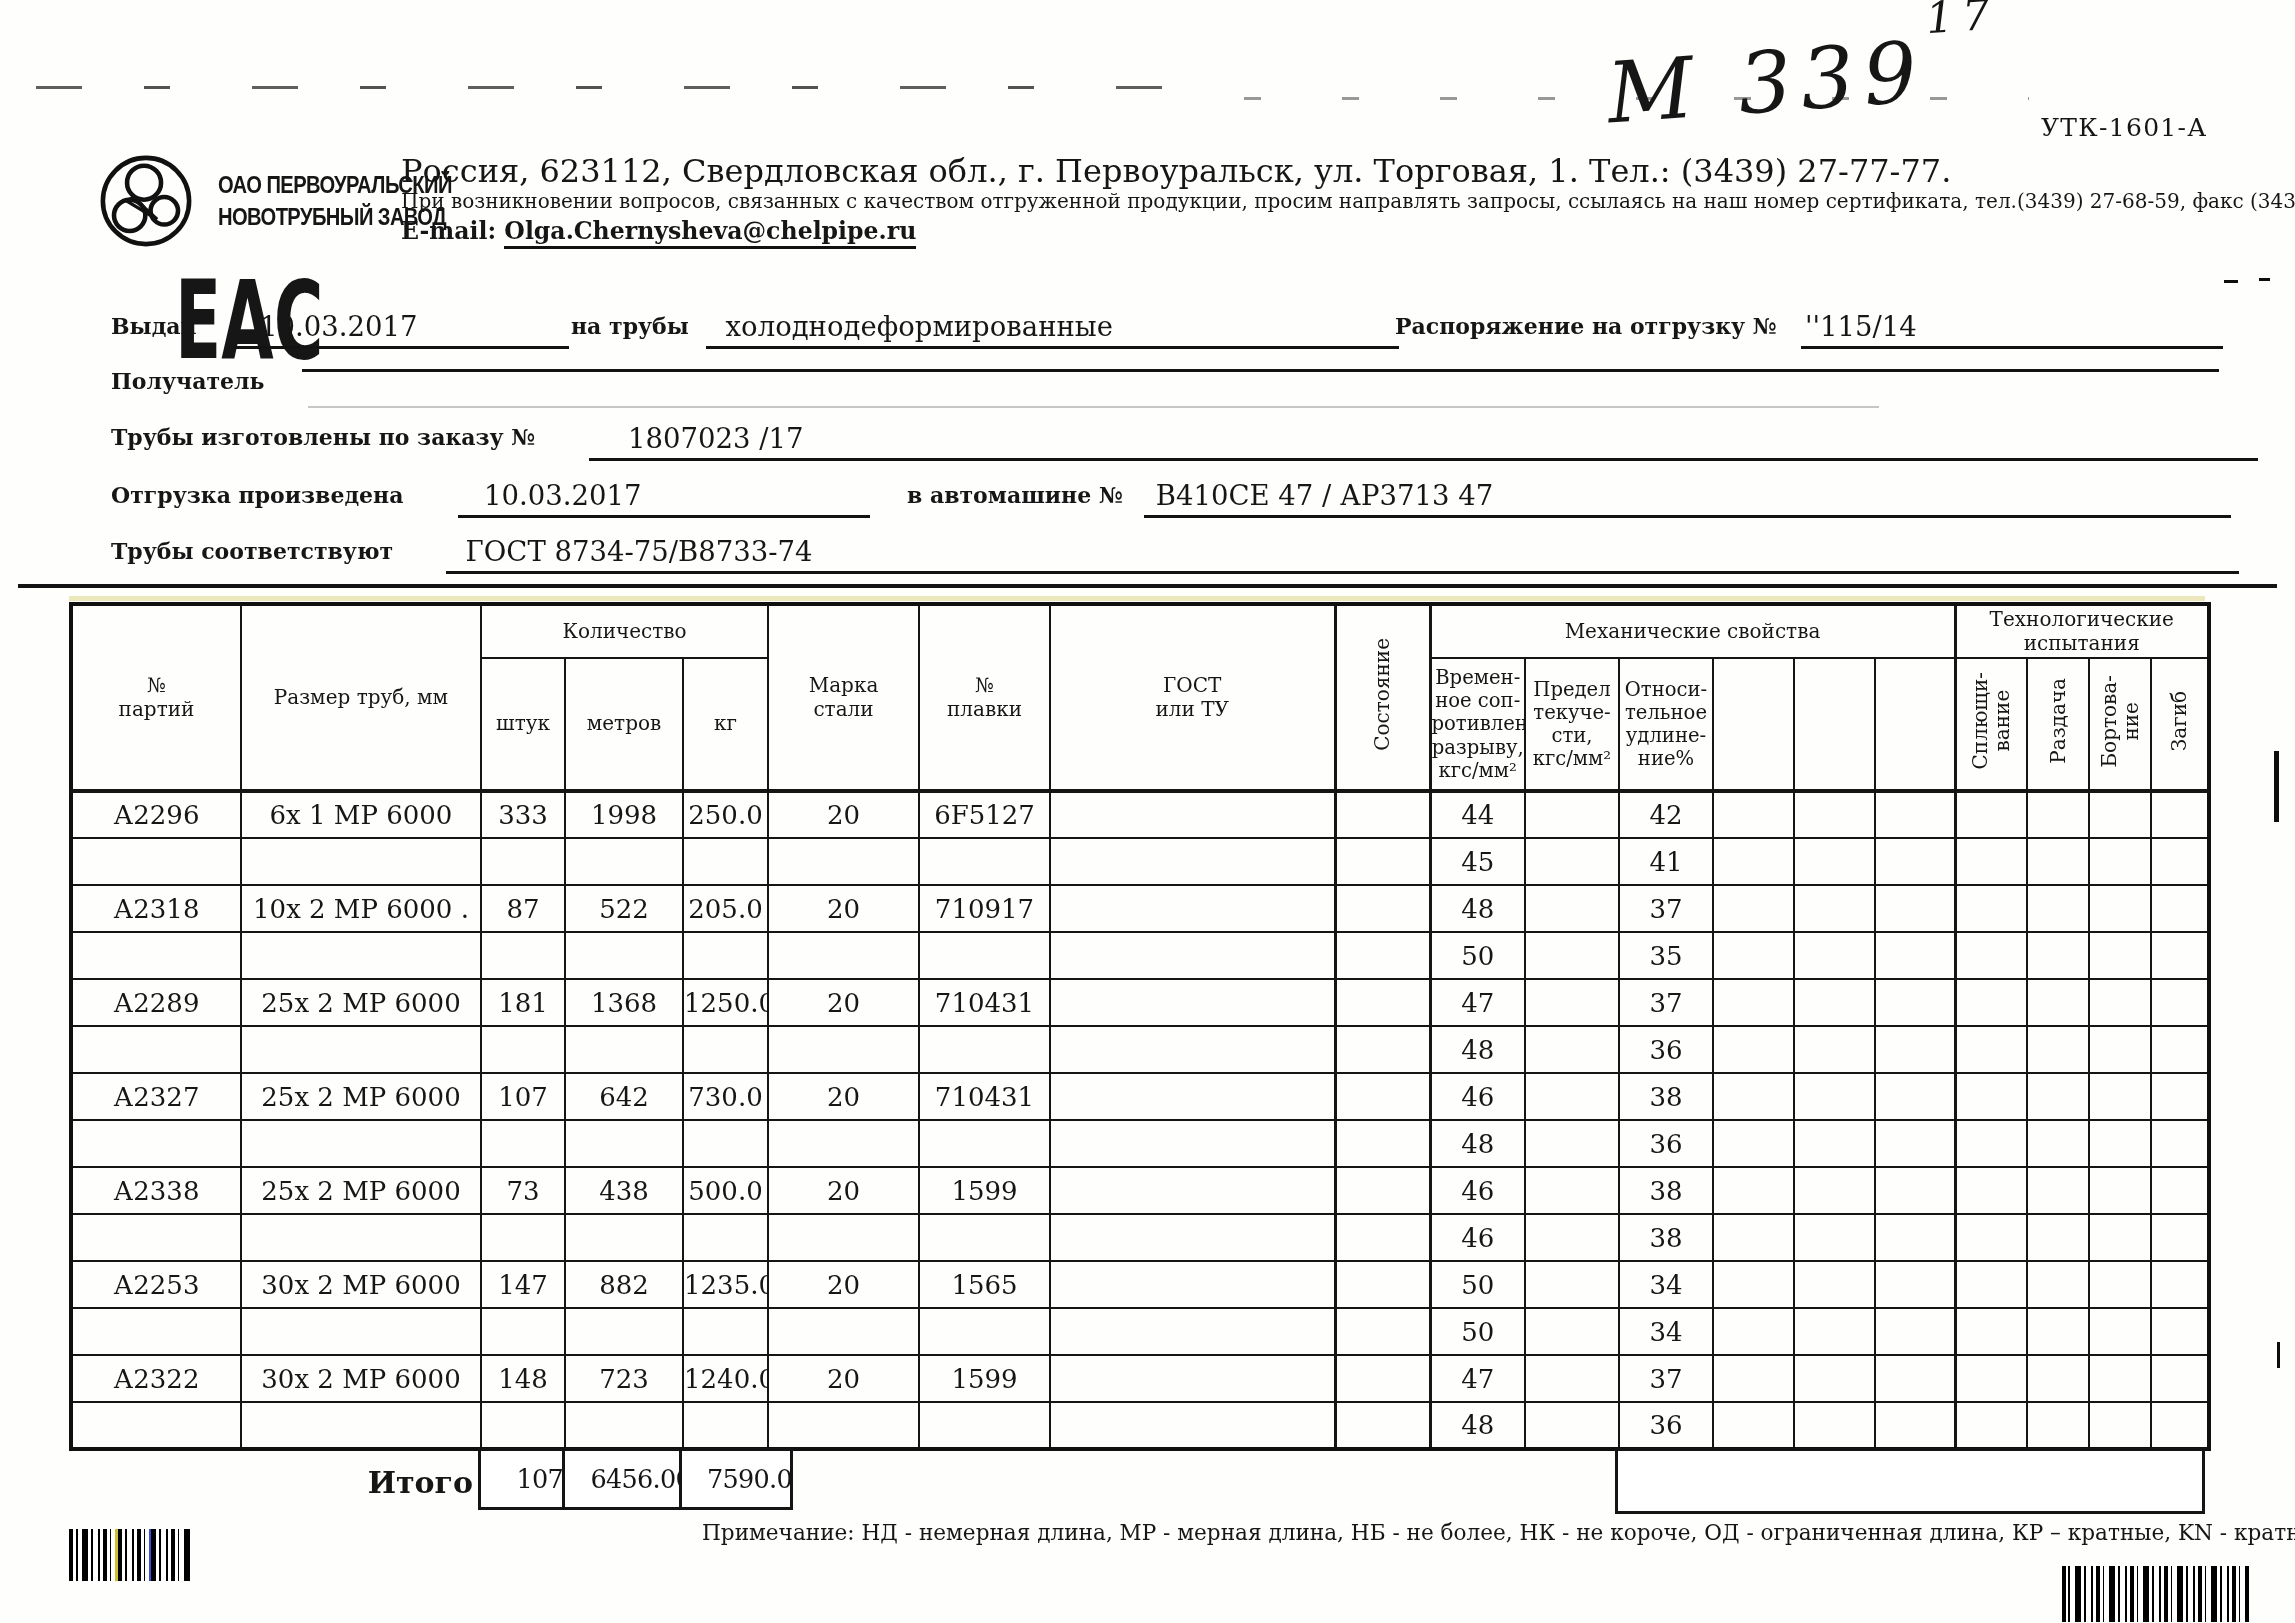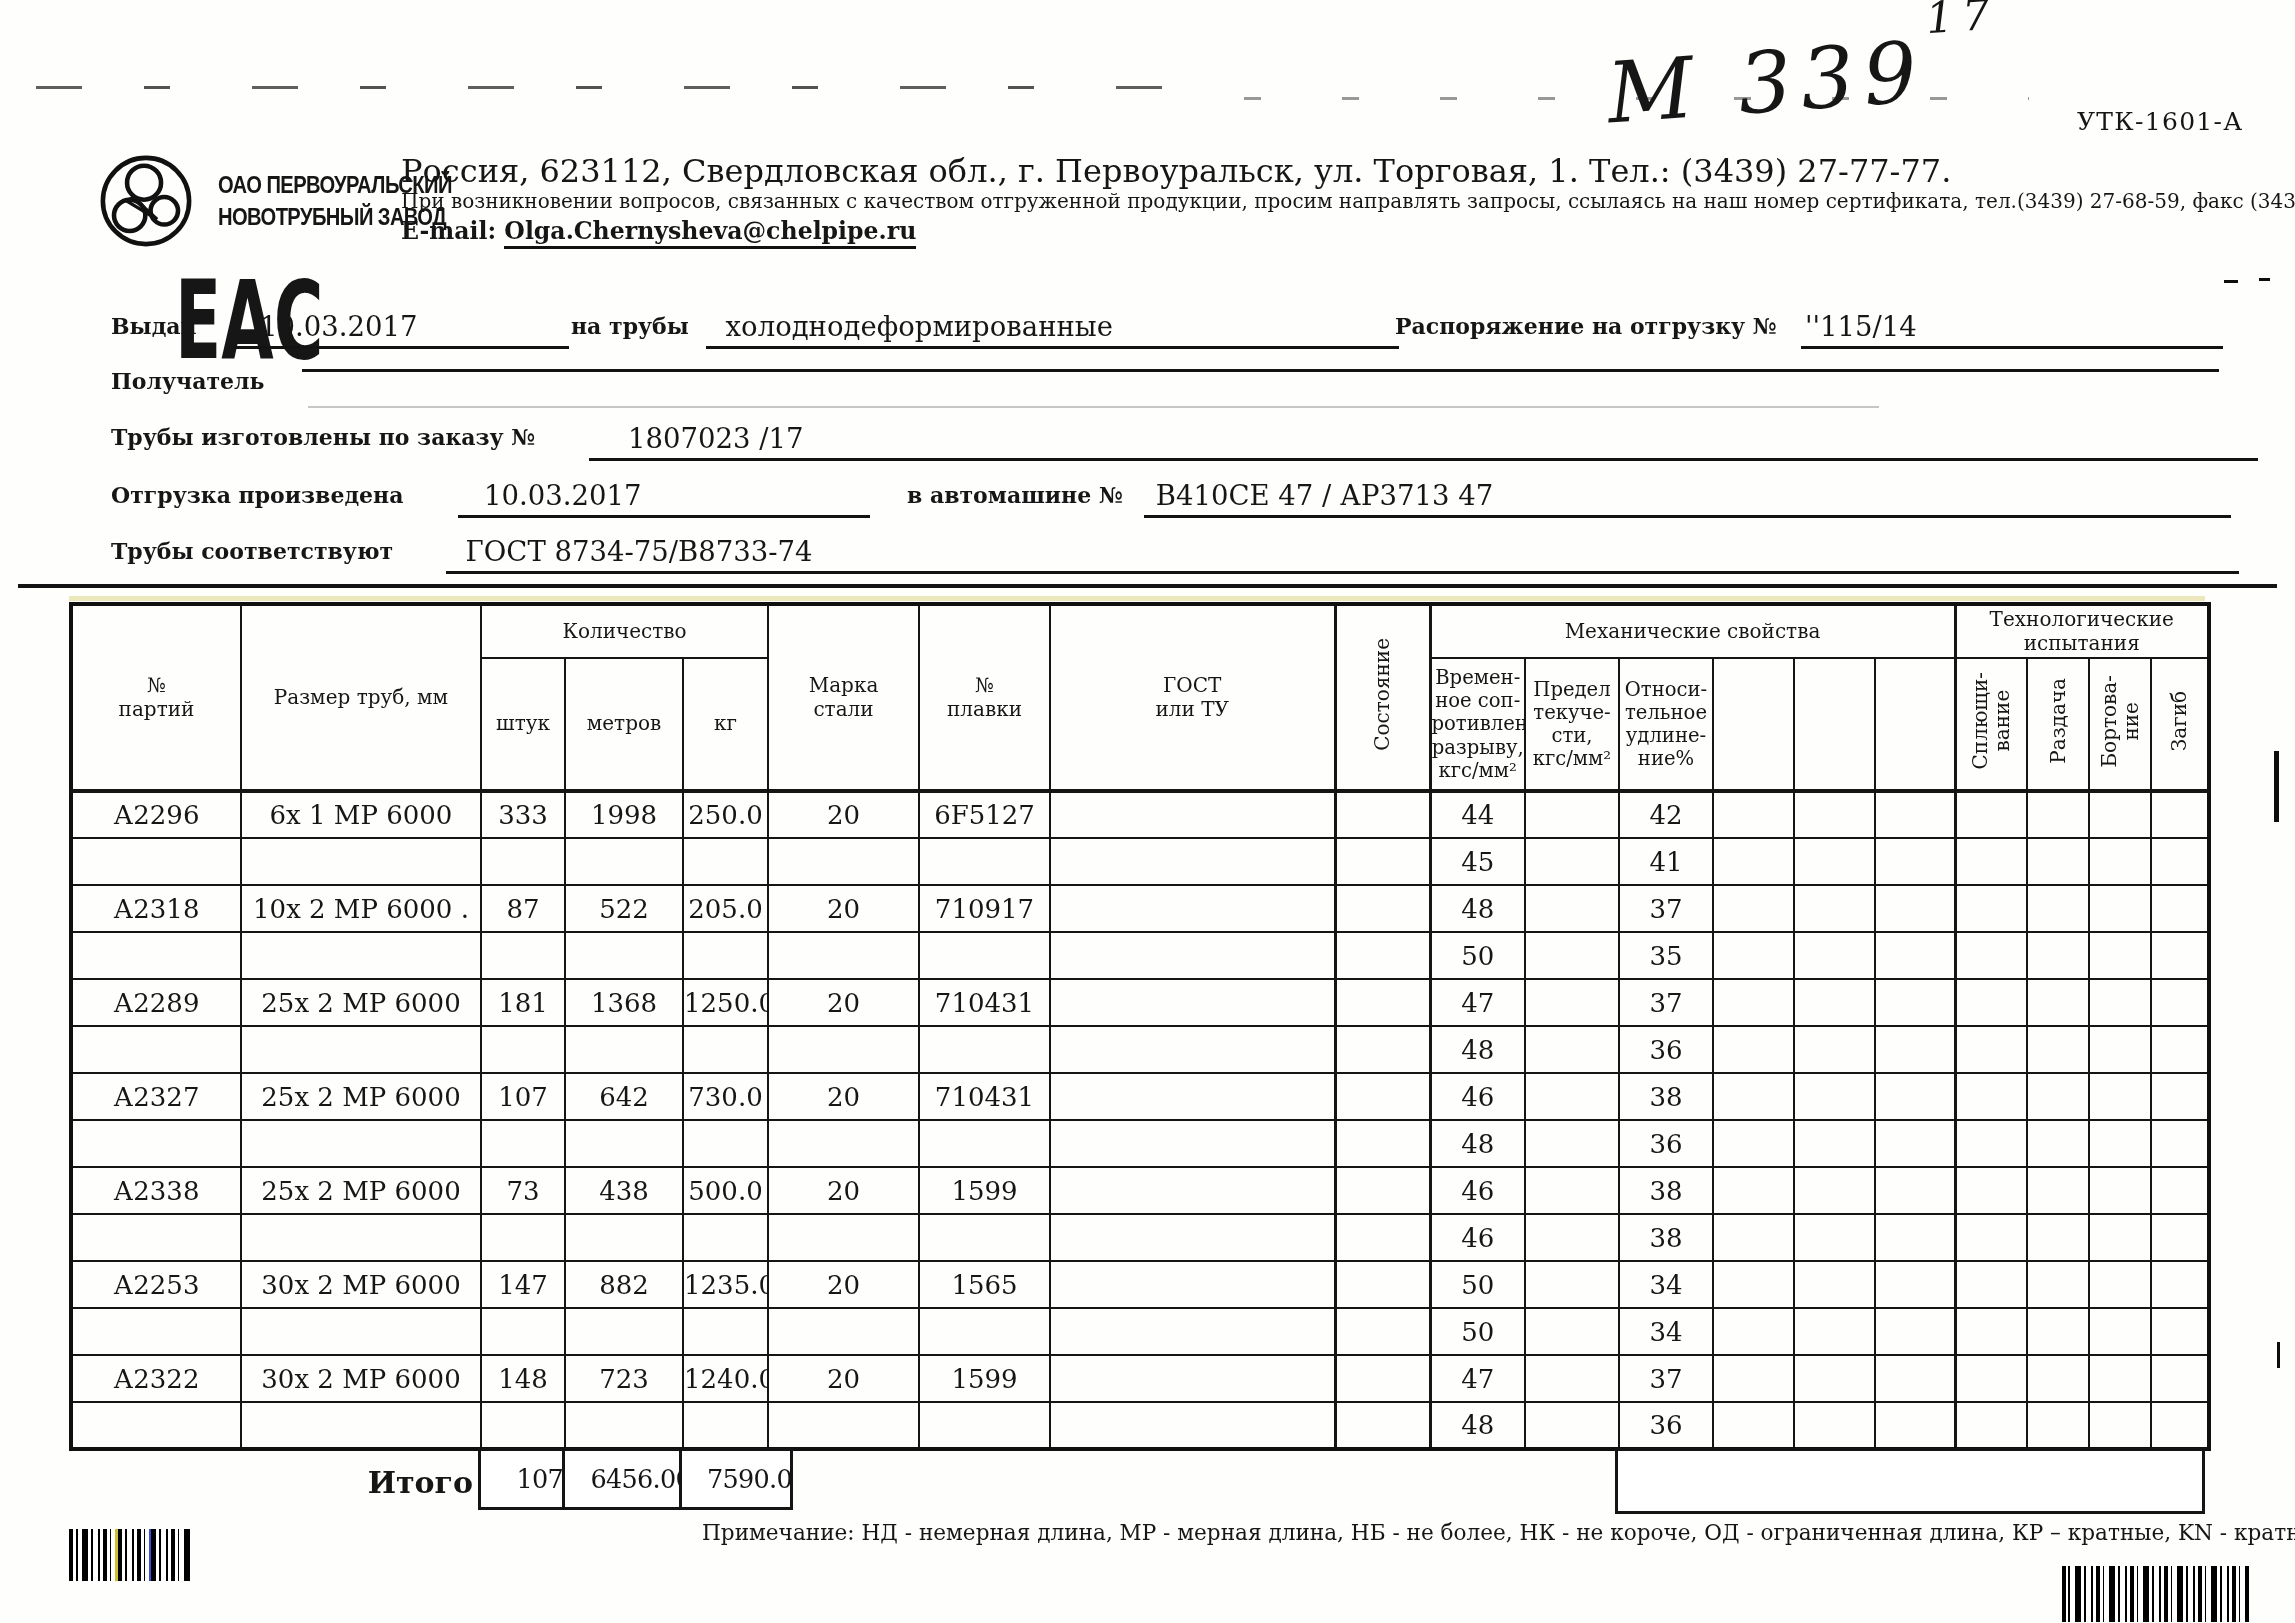--- a/index.html
+++ b/index.html
@@ -67,21 +67,21 @@
   <div class="abs dash-strip" style="left:36px;top:86px;width:1152px;"></div>
   <div class="abs dash-strip2" style="left:1244px;top:97px;width:785px;"></div>
   <div class="abs vmark" style="left:2274px;top:751px;width:4.6px;height:71px;"></div>
   <div class="abs vmark" style="left:2277px;top:1342px;width:3.3px;height:26px;"></div>
   <div class="abs vmark" style="left:2224px;top:280px;width:14.4px;height:3.3px;"></div>
   <div class="abs vmark" style="left:2259px;top:278px;width:10.5px;height:3.3px;"></div>
   <div class="abs yellow-fringe" style="left:69px;top:596px;width:2136px;height:4.6px;"></div>
   <div class="abs ghostline" style="left:308px;top:406px;width:1571px;height:2px;"></div>
 
   <div class="abs hw" style="left:1607px;top:31px;"><span>М 339</span><sup>17</sup></div>
-  <div class="abs form-code" style="left:2041px;top:107px;margin-left:36px;">УТК-1601-А</div>
+  <div class="abs form-code" style="left:2041px;top:113px;">УТК-1601-А</div>
 
   <div class="abs logo-wrap" style="left:97px;top:152px;">
     <svg width="98" height="98" viewBox="0 0 150 150">
       <circle cx="75" cy="75" r="66" fill="none" stroke="#111" stroke-width="7"></circle>
       <circle cx="72" cy="47" r="26" fill="none" stroke="#111" stroke-width="7"></circle>
       <circle cx="50" cy="97" r="24" fill="none" stroke="#111" stroke-width="7"></circle>
       <circle cx="103" cy="90" r="21" fill="none" stroke="#111" stroke-width="7"></circle>
       <path d="M56 70 L44 74 L92 103 Z" fill="none" stroke="#111" stroke-width="5"></path>
     </svg>
     <div class="logo-name" style="white-space:pre-line;">ОАО ПЕРВОУРАЛЬСКИЙ

